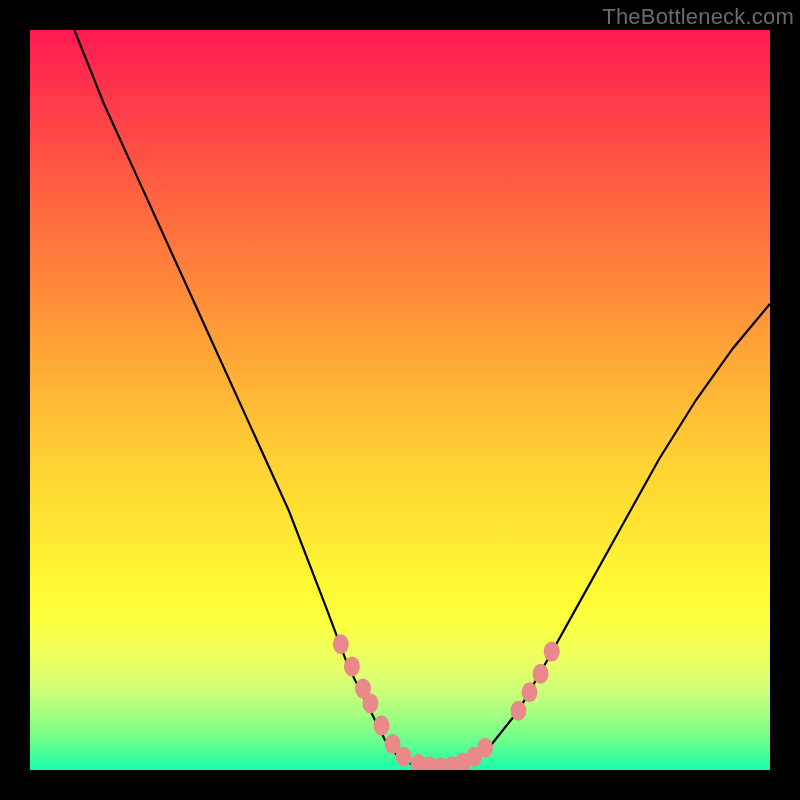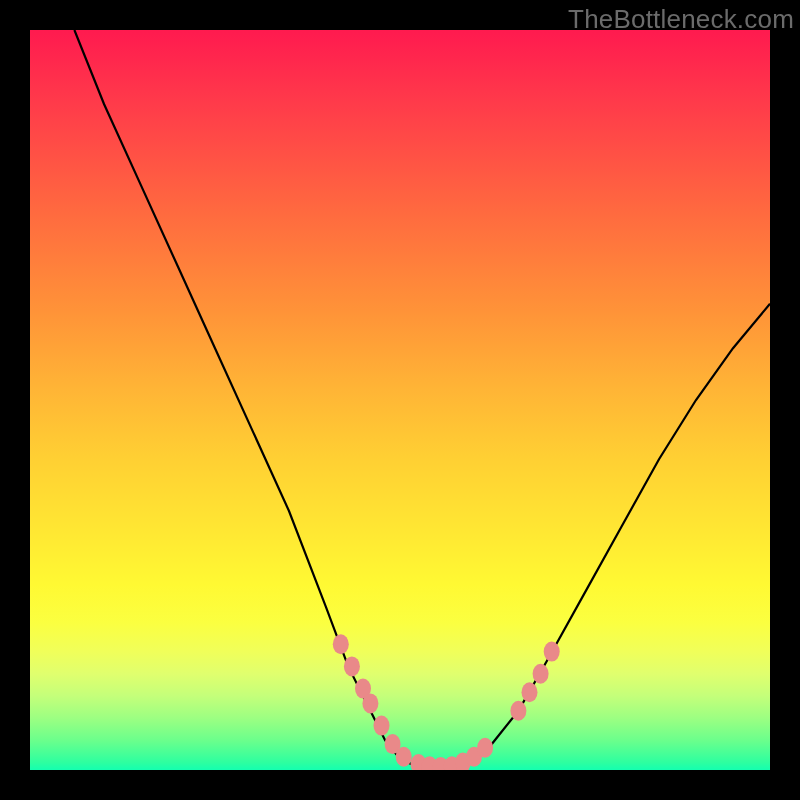--- a/index.html
+++ b/index.html
@@ -59,21 +59,21 @@
     top: 0;
     width: 740px;
     height: 740px;
     pointer-events: none;
   }
   .watermark {
     position: absolute;
     right: 6px;
     top: 4px;
     color: #6b6b6b;
-    font-size: 26px;
+    font-size: 22px;
     letter-spacing: 0.2px;
     font-weight: 400;
     user-select: none;
   }
 </style>
 </head>
 <body>
 
 <div class="frame">
 

